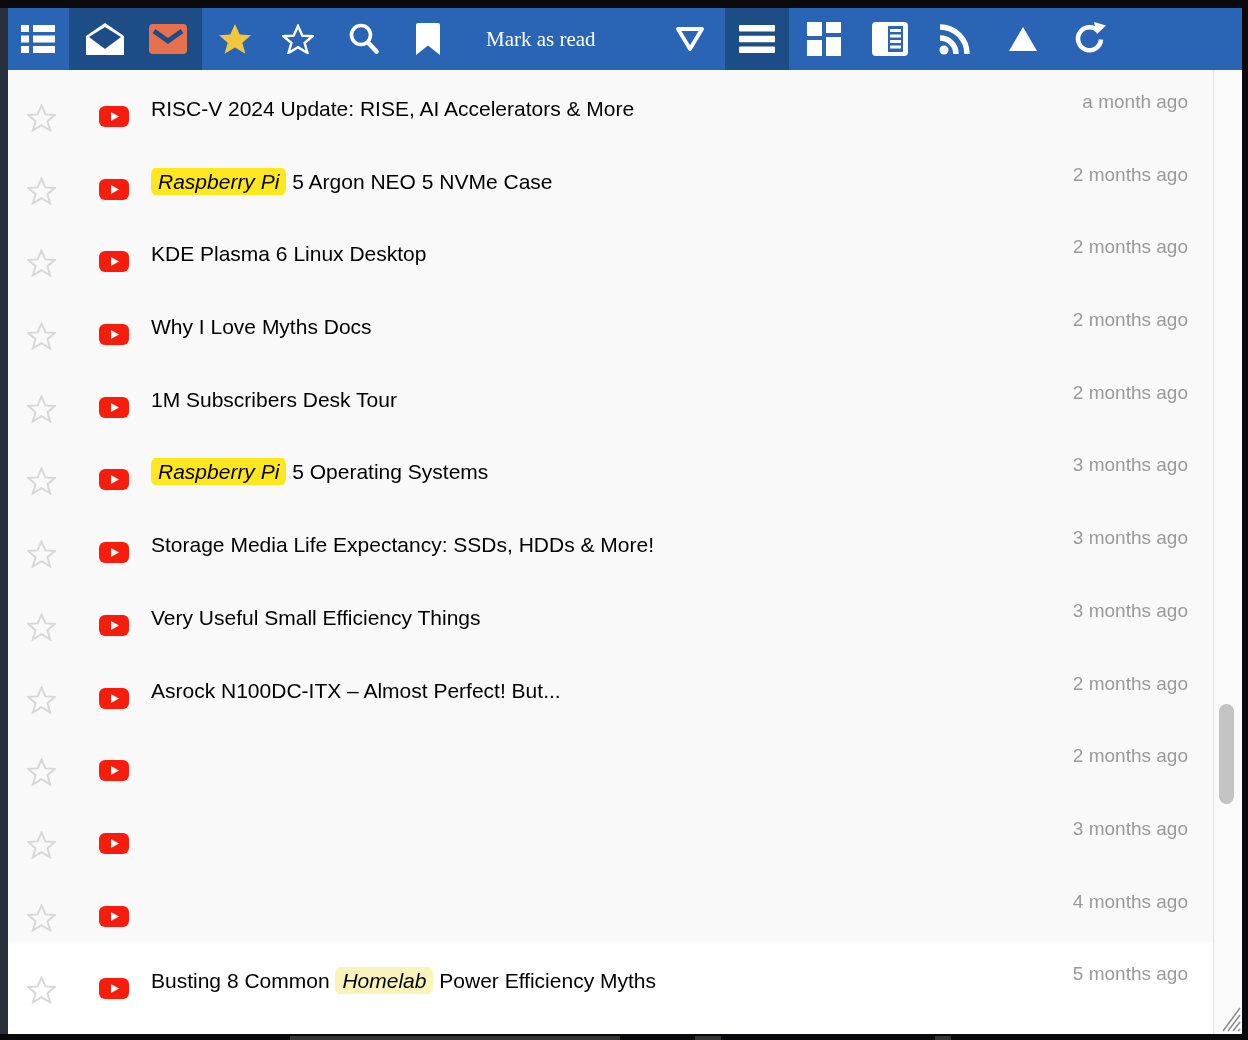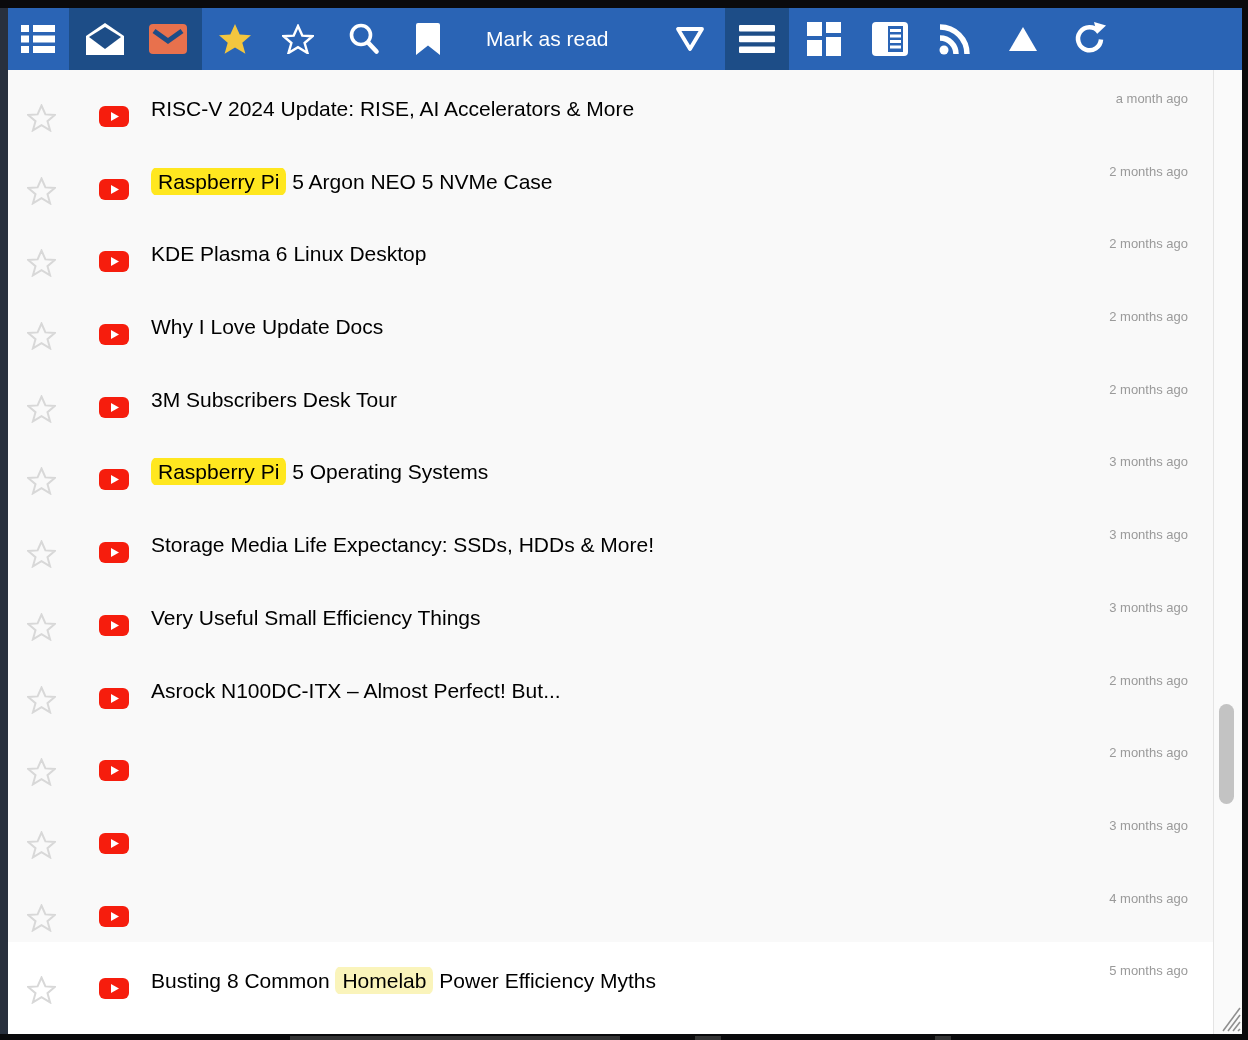--- a/index.html
+++ b/index.html
@@ -17,35 +17,35 @@
 
   
   .toolbar{position:absolute;left:8px;top:8px;width:1234px;height:62px;background:var(--toolbar-bg);}
   .tool-tile{position:absolute;top:0;height:62px;background:var(--tile);}
   .tile-env{left:61px;width:133px;}
   .tile-menu{left:717px;width:64px;}
   .tbtn{position:absolute;top:11px;width:40px;height:40px;display:flex;align-items:center;justify-content:center;
         background:transparent;border:none;padding:0;color:#fff;cursor:default;}
   .tbtn svg{display:block;}
   .mark-read{position:absolute;left:478px;top:0;height:62px;line-height:62px;border:none;background:transparent;
-             color:#fff;font-size:21px;font-family:Liberation Sans, sans-serif;padding:0;white-space:nowrap;}
+             color:#fff;font-size:21px;font-family:Liberation Serif, serif;padding:0;white-space:nowrap;}
 
   
   .list{position:absolute;left:8px;top:70px;width:1205px;height:964px;background:var(--list-bg);
         display:flex;flex-direction:column;}
   .row{position:relative;height:72.7px;flex:0 0 auto;background:var(--list-bg);}
   .row.white{background:#ffffff;flex:1 1 auto;}
   .row-star{position:absolute;left:19px;top:34px;width:29px;height:28px;}
   .yt-badge{position:absolute;left:91px;top:36px;width:30px;height:21px;}
   .row-title{position:absolute;left:143px;top:25px;height:27px;line-height:27px;font-size:21px;
              color:var(--title);white-space:nowrap;max-width:860px;overflow:hidden;}
-  .row-title .hl{border-radius:7px;padding:3px 7px;}
+  .row-title .hl{border-radius:7px;padding:3px 7px;font-style:italic;}
   .row-title .hl.strong{background:var(--hl-strong);}
   .row-title .hl.soft{background:var(--hl-soft);}
-  .row-time{position:absolute;right:25px;top:21px;font-size:13px;color:var(--time);white-space:nowrap;}
+  .row-time{position:absolute;right:25px;top:21px;font-size:19px;color:var(--time);white-space:nowrap;}
 
   
   .scroll-track{position:absolute;left:1213px;top:70px;width:29px;height:964px;background:#fafafa;
                 border-left:1px solid #e4e4e4;box-sizing:border-box;}
   .scroll-thumb{position:absolute;left:5px;top:634px;width:15px;height:100px;border-radius:8px;background:var(--thumb);}
   .resize-grip{position:absolute;left:1216px;top:1002px;width:26px;height:30px;}
 </style>
 </head>
 <body>
 
@@ -208,32 +208,32 @@
     <div class="row-time">2 months ago</div>
   </div>
     <div class="row">
     <svg class="row-star" viewBox="0 0 29 28">
       <path d="M14.5 1.5 L18.4 10.4 L27.8 11 L20.5 17.2 L23.1 26.4 L14.5 21.1 L5.9 26.4 L8.5 17.2 L1.2 11 L10.6 10.4 Z" fill="none" style="stroke:var(--star-line)" stroke-width="2"></path>
     </svg>
     <svg class="yt-badge" viewBox="0 0 30 21">
       <rect width="30" height="21" rx="6" style="fill:var(--ytred)"></rect>
       <polygon points="12,6 20,10.5 12,15" fill="#ffffff"></polygon>
     </svg>
-    <div class="row-title"><span>Why I Love Update Docs</span></div>
-    <div class="row-time">2 months ago</div>
-  </div>
-    <div class="row">
-    <svg class="row-star" viewBox="0 0 29 28">
-      <path d="M14.5 1.5 L18.4 10.4 L27.8 11 L20.5 17.2 L23.1 26.4 L14.5 21.1 L5.9 26.4 L8.5 17.2 L1.2 11 L10.6 10.4 Z" fill="none" style="stroke:var(--star-line)" stroke-width="2"></path>
-    </svg>
-    <svg class="yt-badge" viewBox="0 0 30 21">
-      <rect width="30" height="21" rx="6" style="fill:var(--ytred)"></rect>
-      <polygon points="12,6 20,10.5 12,15" fill="#ffffff"></polygon>
-    </svg>
-    <div class="row-title"><span>3M Subscribers Desk Tour</span></div>
+    <div class="row-title"><span>Why I Love Myths Docs</span></div>
+    <div class="row-time">2 months ago</div>
+  </div>
+    <div class="row">
+    <svg class="row-star" viewBox="0 0 29 28">
+      <path d="M14.5 1.5 L18.4 10.4 L27.8 11 L20.5 17.2 L23.1 26.4 L14.5 21.1 L5.9 26.4 L8.5 17.2 L1.2 11 L10.6 10.4 Z" fill="none" style="stroke:var(--star-line)" stroke-width="2"></path>
+    </svg>
+    <svg class="yt-badge" viewBox="0 0 30 21">
+      <rect width="30" height="21" rx="6" style="fill:var(--ytred)"></rect>
+      <polygon points="12,6 20,10.5 12,15" fill="#ffffff"></polygon>
+    </svg>
+    <div class="row-title"><span>1M Subscribers Desk Tour</span></div>
     <div class="row-time">2 months ago</div>
   </div>
     <div class="row">
     <svg class="row-star" viewBox="0 0 29 28">
       <path d="M14.5 1.5 L18.4 10.4 L27.8 11 L20.5 17.2 L23.1 26.4 L14.5 21.1 L5.9 26.4 L8.5 17.2 L1.2 11 L10.6 10.4 Z" fill="none" style="stroke:var(--star-line)" stroke-width="2"></path>
     </svg>
     <svg class="yt-badge" viewBox="0 0 30 21">
       <rect width="30" height="21" rx="6" style="fill:var(--ytred)"></rect>
       <polygon points="12,6 20,10.5 12,15" fill="#ffffff"></polygon>
     </svg>

